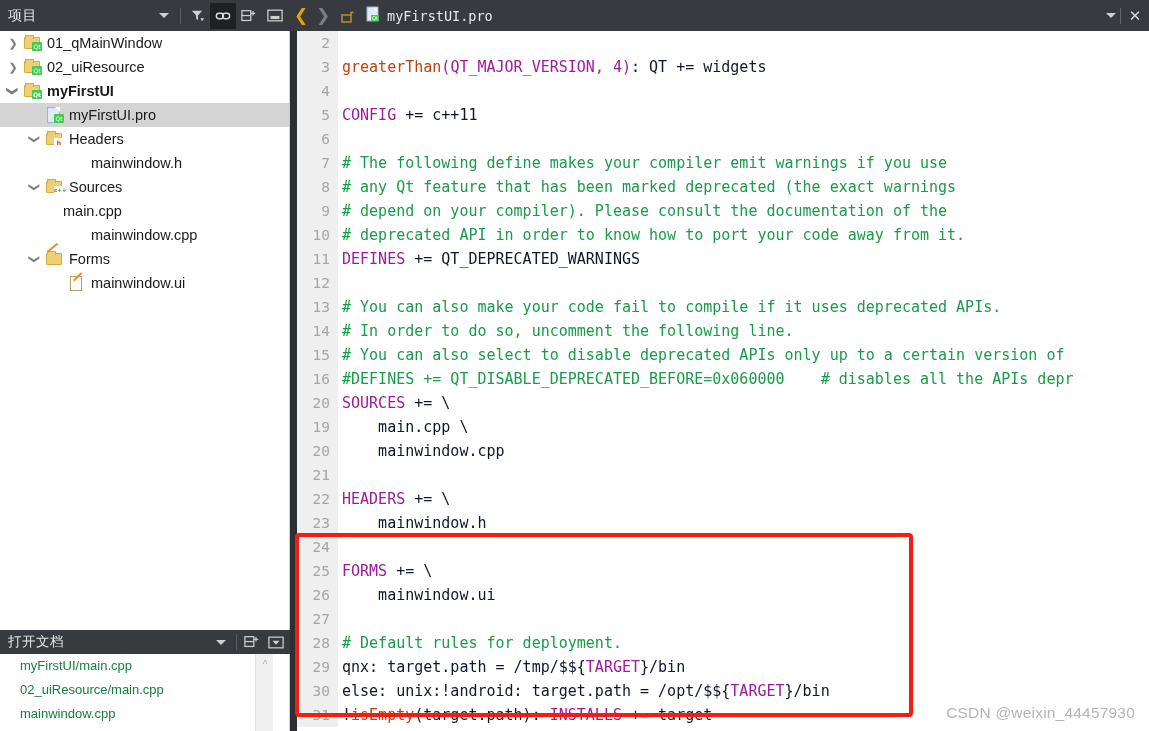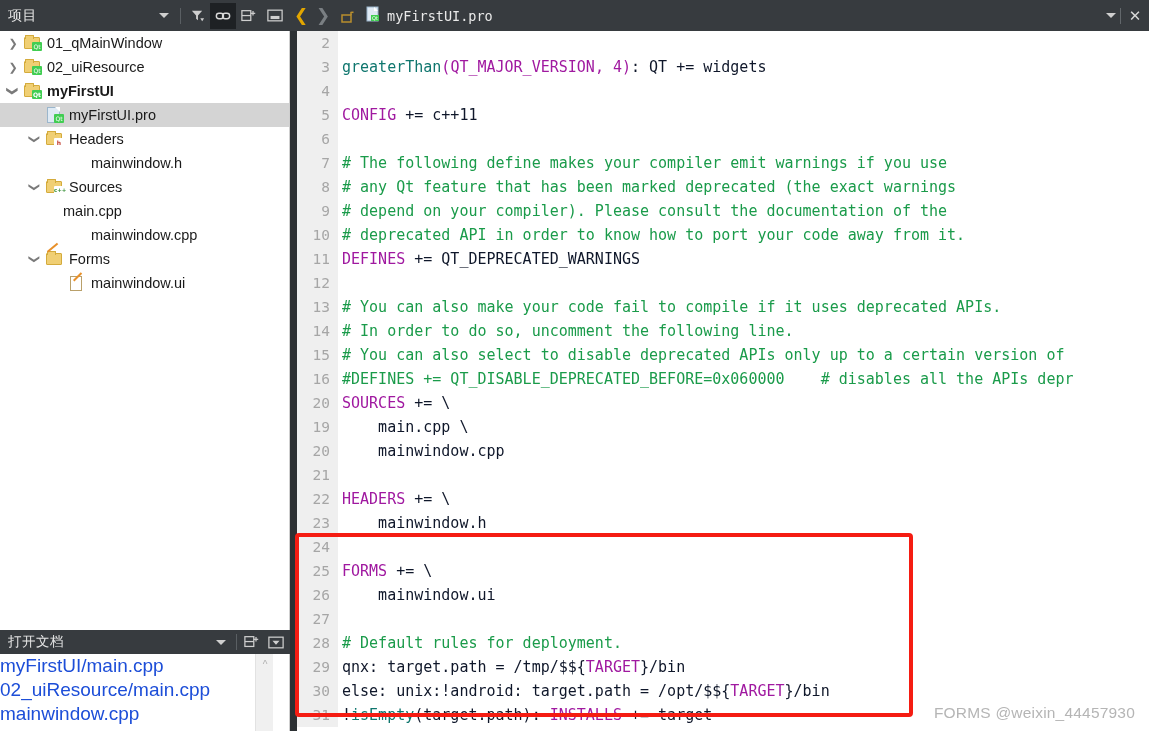--- a/index.html
+++ b/index.html
@@ -93,22 +93,22 @@
   #open-docs {
     position:absolute; left:0; bottom:0; width:290px; height:101px;
     background:#ffffff;
   }
   #open-docs .panel-header { height:24px; }
   #open-docs .panel-title { font-size:13.5px; }
   #open-docs .hdr-tools { height:24px; }
   #open-docs .hdr-btn { width:24px; height:22px; }
   .doc-list { position:relative; height:77px; background:#fff; border-right:1px solid #cfcfcf; }
   .doc-row {
-    height:24px; line-height:24px; padding-left:0;
-    font-size:19px; color:#1d4ed8; white-space:nowrap;
+    height:24px; line-height:24px; padding-left:20px;
+    font-size:13px; color:#15803d; white-space:nowrap;
   }
   .doc-scroll {
     position:absolute; right:16px; top:0; width:18px; height:77px;
     background:#f0f0f0; border-left:1px solid #e2e2e2;
   }
   .doc-scroll-up {
     position:absolute; left:0; top:2px; width:18px; height:16px;
     display:flex; align-items:center; justify-content:center;
     color:#b0b0b0; font-size:10px;
   }
@@ -146,21 +146,21 @@
     font-family:"DejaVu Sans Mono", monospace; font-size:15px;
   }
   .lnum {
     width:41px; flex:none; text-align:right; padding-right:8px;
     color:#a6a6a6; background:#efefef; font-size:14.5px;
   }
   .ltext { flex:1; padding-left:4px; color:#1d1d1d; }
 
   .tok-comment { color:#1a9b4a; }
   .tok-var     { color:#a019a0; }
-  .tok-func    { color:#0f766e; }
+  .tok-func    { color:#c2410c; }
   .tok-plain   { color:#0f172a; }
 
   
   #red-box {
     position:absolute; left:295px; top:533px; width:618px; height:184px;
     border:4px solid #f51c12; border-radius:4px; pointer-events:none;
   }
   #watermark {
     position:absolute; right:14px; bottom:9px;
     color:#b5b5b5; font-size:15.5px; font-family:"Liberation Sans", sans-serif;
@@ -386,14 +386,14 @@
           <div class="code-line"><span class="lnum">27</span><span class="ltext"></span></div>
           <div class="code-line"><span class="lnum">28</span><span class="ltext"><span class="tok-comment"># Default rules for deployment.</span></span></div>
           <div class="code-line"><span class="lnum">29</span><span class="ltext"><span class="tok-plain">qnx: target.path = /tmp/$${</span><span class="tok-var">TARGET</span><span class="tok-plain">}/bin</span></span></div>
           <div class="code-line"><span class="lnum">30</span><span class="ltext"><span class="tok-plain">else: unix:!android: target.path = /opt/$${</span><span class="tok-var">TARGET</span><span class="tok-plain">}/bin</span></span></div>
           <div class="code-line"><span class="lnum">31</span><span class="ltext"><span class="tok-plain">!</span><span class="tok-func">isEmpty</span><span class="tok-plain">(target.path): </span><span class="tok-var">INSTALLS</span><span class="tok-plain"> += target</span></span></div>
         </div>
     </div>
   </div>
 
   <div id="red-box"></div>
-  <div id="watermark">FORMS @weixin_44457930</div>
+  <div id="watermark">CSDN @weixin_44457930</div>
 </div>
 
 </body></html>

